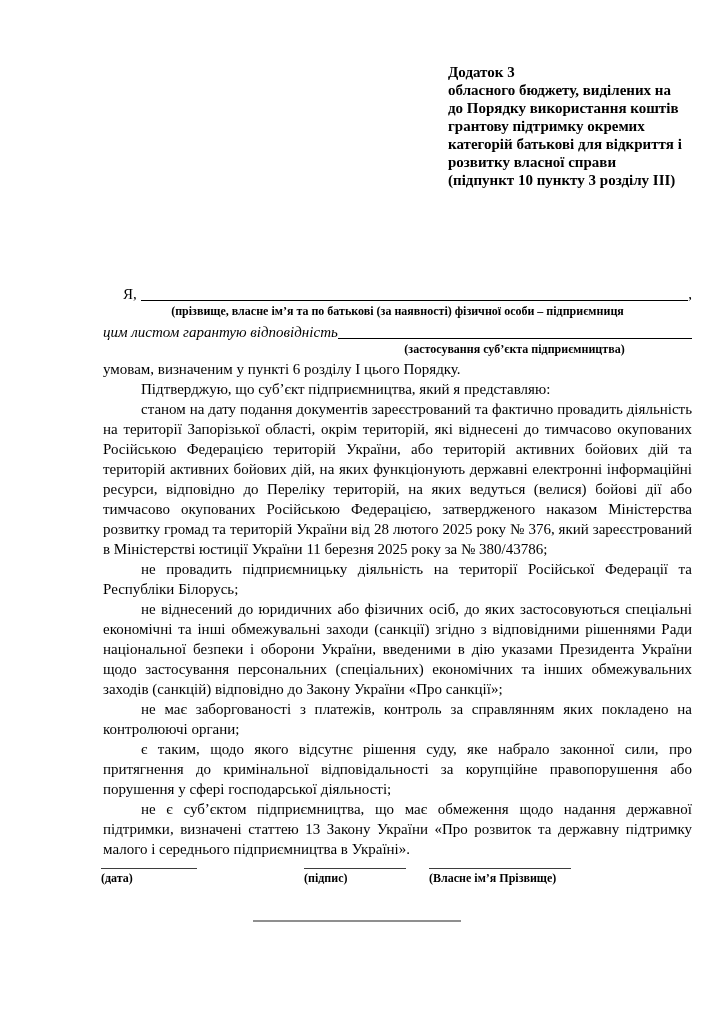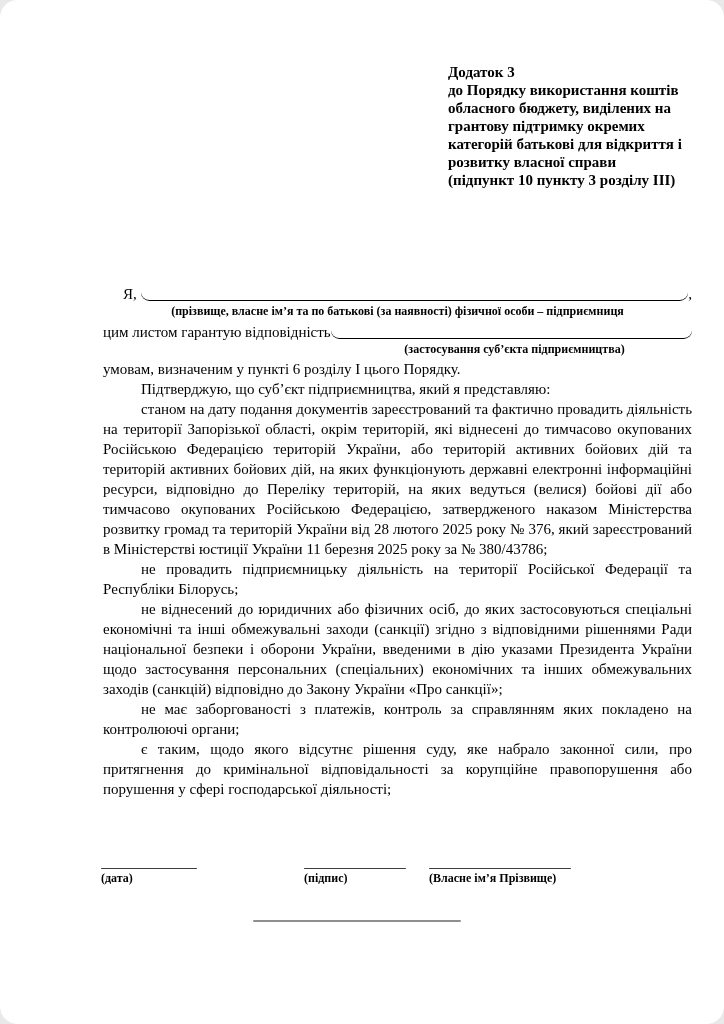--- a/index.html
+++ b/index.html
@@ -1,15 +1,15 @@
 <!DOCTYPE html>
 <html><head>
 <meta charset="utf-8">
 <style>
-  * { margin:0; padding:0; box-sizing:border-box;border-radius:17px; }
+  * { margin:0; padding:0; box-sizing:border-box; }
   html,body { background:#e9e9e9; }
   .page {
     position:relative;
     width:724px; height:1024px;
     background:#ffffff;
     font-family:"Liberation Serif", serif;
     color:#000;
     overflow:hidden;
     margin:0 auto;
   }
@@ -33,21 +33,21 @@
     min-width:30px;
   }
   .caption {
     font-size:12px; line-height:13px; font-weight:bold;
     text-align:center;
   }
   .caption-person { margin-top:1px; }
   .caption-business { padding-left:234px; margin-top:1px; margin-bottom:3px; }
   .para { text-align:justify; }
   .indent { text-indent:38px; }
-  .guarantee { margin-top:4px; }
+  .guarantee { margin-top:4px;font-style:italic; }
   .sig-block {
     position:absolute; left:101px; top:868px; width:589px; height:40px;
   }
   .sig-col { position:absolute; text-align:left; }
   .sig-line { border-top:1px solid #3d3d3d; height:0; }
   .sig-label { font-size:12px; line-height:14px; font-weight:bold; padding-top:2px; }
   .sig-col-date { left:0; width:96px; }
   .sig-col-sign { left:203px; width:102px; }
   .sig-col-name { left:328px; width:142px; }
   .extra-line {
@@ -55,22 +55,22 @@
     background:#8f8f8f;
   }
 </style>
 </head>
 <body>
 
 <div class="page">
 
   <div class="annex">
     <div>Додаток 3</div>
+    <div>обласного бюджету, виділених на</div>
     <div>до Порядку використання коштів</div>
-    <div>обласного бюджету, виділених на</div>
     <div>грантову підтримку окремих</div>
     <div>категорій батькові для відкриття і</div>
     <div>розвитку власної справи</div>
     <div>(підпункт 10 пункту 3 розділу III)</div>
   </div>
 
 
   <div class="content">
 
     <div class="line-flex" style="padding-left:20px">
@@ -92,20 +92,21 @@
     <div class="caption caption-business">(застосування суб’єкта підприємництва)</div>
 
     <div class="para">умовам, визначеним у пункті 6 розділу І цього Порядку.</div>
     <div class="para indent">Підтверджую, що суб’єкт підприємництва, який я представляю:</div>
 
     <div class="para indent">станом на дату подання документів зареєстрований та фактично провадить діяльність на території Запорізької області, окрім територій, які віднесені до тимчасово окупованих Російською Федерацією територій України, або територій активних бойових дій та територій активних бойових дій, на яких функціонують державні електронні інформаційні ресурси, відповідно до Переліку територій, на яких ведуться (велися) бойові дії або тимчасово окупованих Російською Федерацією, затвердженого наказом Міністерства розвитку громад та територій України від 28 лютого 2025 року № 376, який зареєстрований в Міністерстві юстиції України 11 березня 2025 року за № 380/43786;</div>
     <div class="para indent">не провадить підприємницьку діяльність на території Російської Федерації та Республіки Білорусь;</div>
     <div class="para indent">не віднесений до юридичних або фізичних осіб, до яких застосовуються спеціальні економічні та інші обмежувальні заходи (санкції) згідно з відповідними рішеннями Ради національної безпеки і оборони України, введеними в дію указами Президента України щодо застосування персональних (спеціальних) економічних та інших обмежувальних заходів (санкцій) відповідно до Закону України «Про санкції»;</div>
     <div class="para indent">не має заборгованості з платежів, контроль за справлянням яких покладено на контролюючі органи;</div>
     <div class="para indent">є таким, щодо якого відсутнє рішення суду, яке набрало законної сили, про притягнення до кримінальної відповідальності за корупційне правопорушення або порушення у сфері господарської діяльності;</div>
+    <div class="para indent">не є суб’єктом підприємництва, що має обмеження щодо надання державної підтримки, визначені статтею 13 Закону України «Про розвиток та державну підтримку малого і середнього підприємництва в Україні».</div>
 
   </div>
 
   <div class="sig-block">
     <div class="sig-col sig-col-date">
       <div class="sig-line"></div>
       <div class="sig-label">(дата)</div>
     </div>
     <div class="sig-col sig-col-sign">
       <div class="sig-line"></div>

